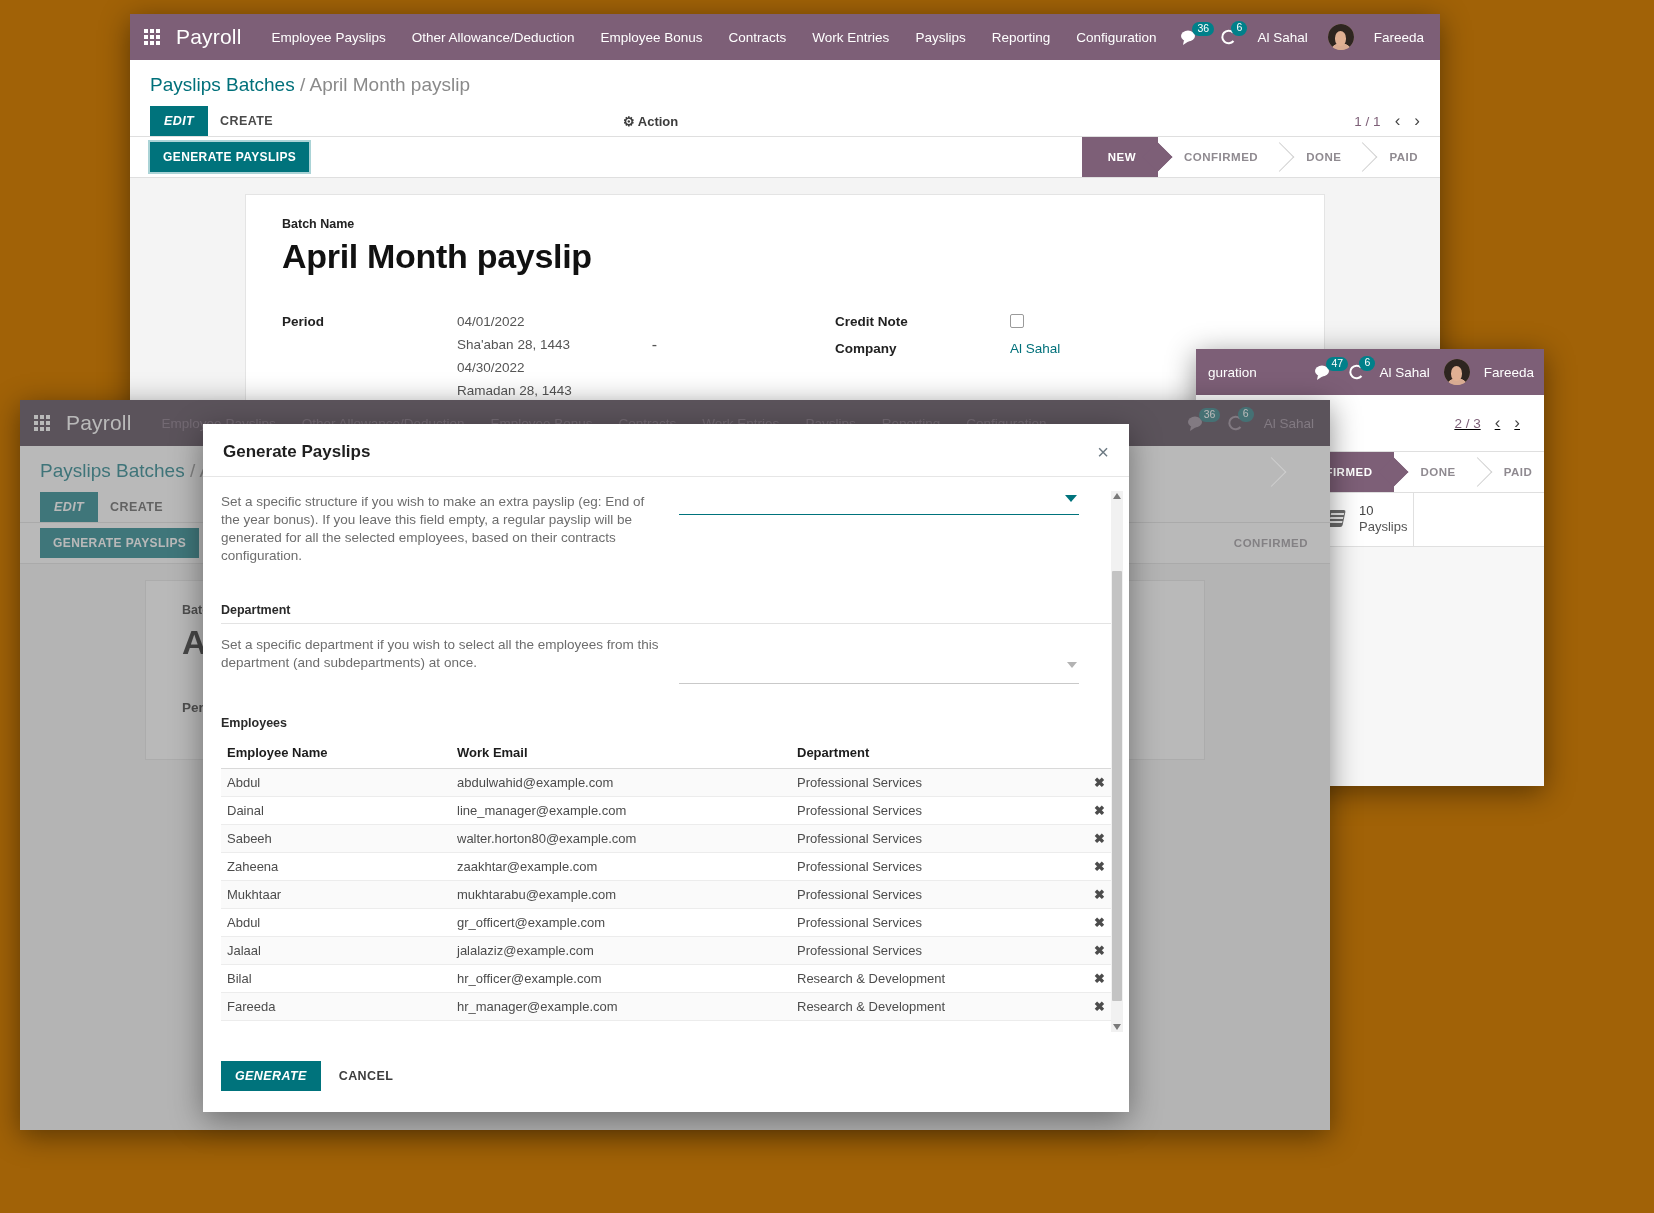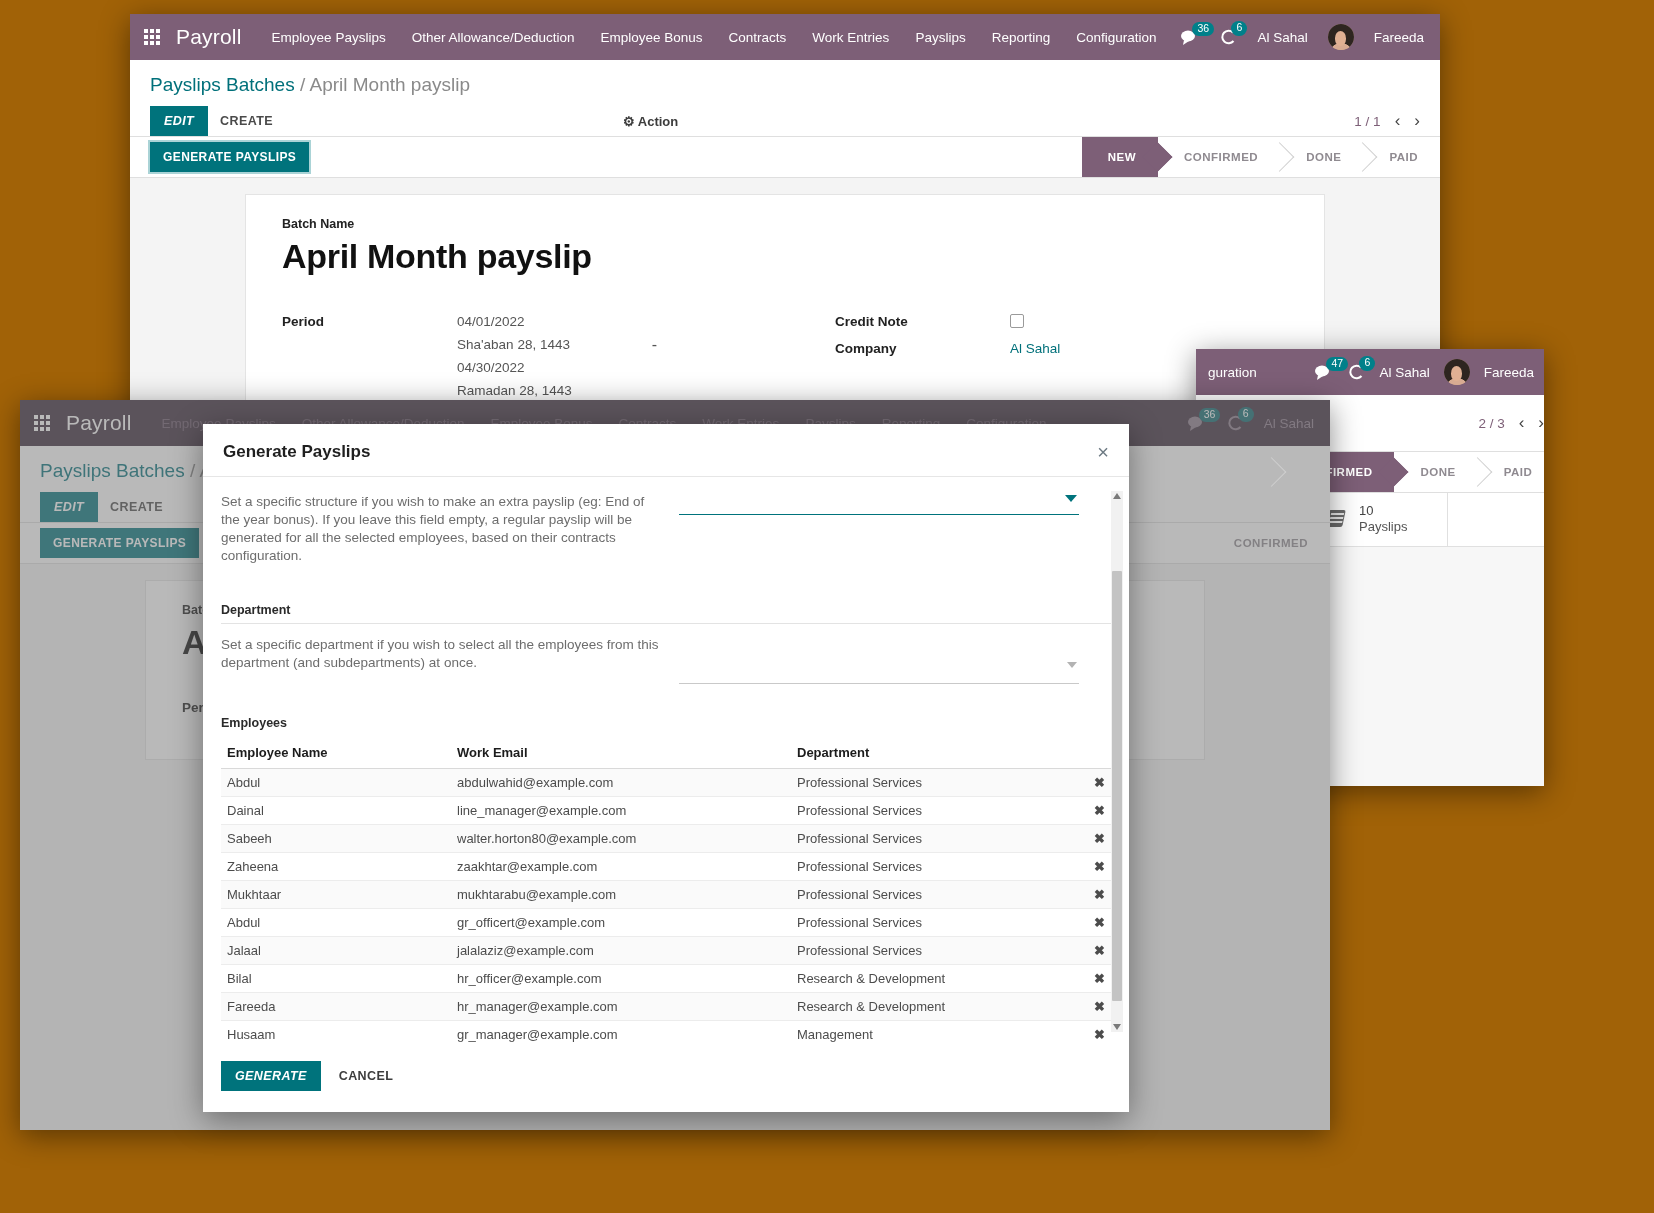--- a/index.html
+++ b/index.html
@@ -70,21 +70,21 @@
   .col .fvalue { font-size: 13.5px; color: #555; line-height: 23px; }
   .fvalue.link { color: #00707a; }
   .period-grid { display: flex; }
   .period-dates { line-height: 23px; }
   .period-dash { margin-left: 80px; color: #555; line-height: 23px; }
   .cbox { width: 14px; height: 14px; border: 1px solid #9a9a9a; border-radius: 2px; display:inline-block; margin-top:4px;}
 
   
   .smart-row { display: flex; border-bottom: 1px solid #e0e0e0; background: #fff; }
   .smart-btn { display: flex; align-items: center; gap: 10px; border-left: 1px solid #e0e0e0;
-               border-right: 1px solid #e0e0e0; padding: 10px 40px 10px 18px; }
+               border-right: 1px solid #e0e0e0; padding: 10px 6px 10px 18px; }
   .smart-btn .bk { width: 24px; height: 20px; position: relative; }
   .smart-btn .bk::before { content:""; position:absolute; left:2px; top:1px; width:17px; height:17px;
       background:#6b6b6b; transform: skewX(-12deg); border-radius:2px; }
   .smart-btn .bk::after { content:""; position:absolute; left:6px; top:4px; width:13px; height:2px;
       background:#e9e9e9; box-shadow: 0 4px 0 #e9e9e9, 0 8px 0 #e9e9e9; transform: skewX(-12deg); }
   .smart-txt { font-size: 13px; color: #555; line-height: 1.25; }
   .smart-txt b { display:block; font-weight: 400; color:#444; }
   .modal { position: absolute; background: #fff; box-shadow: 0 8px 30px rgba(0,0,0,.4); }
   .modal-head { display: flex; align-items: center; padding: 18px 20px 14px; border-bottom: 1px solid #e6e6e6; }
   .modal-title { font-size: 17px; font-weight: 700; color: #1f1f1f; }
@@ -253,21 +253,21 @@
         </div>
         <span>Al Sahal</span>
         <span class="avatar">
             <span class="hair"></span>
             <span class="face"></span>
           </span>
         <span>Fareeda</span>
       </div>
     </div>
 
-    <div style="height:56px; display:flex; align-items:center; justify-content:flex-end; ">
+    <div style="height:56px; display:flex; align-items:center; justify-content:flex-end; padding-right:24px;text-decoration:underline;">
       <div class="pager">
         <span>2 / 3</span>
         <span class="arrow">‹</span>
         <span class="arrow">›</span>
       </div>
     </div>
 
     <div class="sheet-bar" style="padding-left:0;">
       <div class="statusbar">
         <div class="st">NEW</div>
@@ -452,26 +452,20 @@
               <td>hr_officer@example.com</td>
               <td>Research &amp; Development</td>
               <td class="xcol">✖</td>
             </tr>
             <tr>
               <td>Fareeda</td>
               <td>hr_manager@example.com</td>
               <td>Research &amp; Development</td>
               <td class="xcol">✖</td>
             </tr>
-            <tr>
-              <td>Husaam</td>
-              <td>gr_manager@example.com</td>
-              <td>Management</td>
-              <td class="xcol">✖</td>
-            </tr>
           </tbody>
       </table>
 
       <div class="mscroll">
         <span class="up"></span>
         <span class="dn"></span>
         <span class="thumb" style="top:80px; height:430px;"></span>
       </div>
     </div>
 

